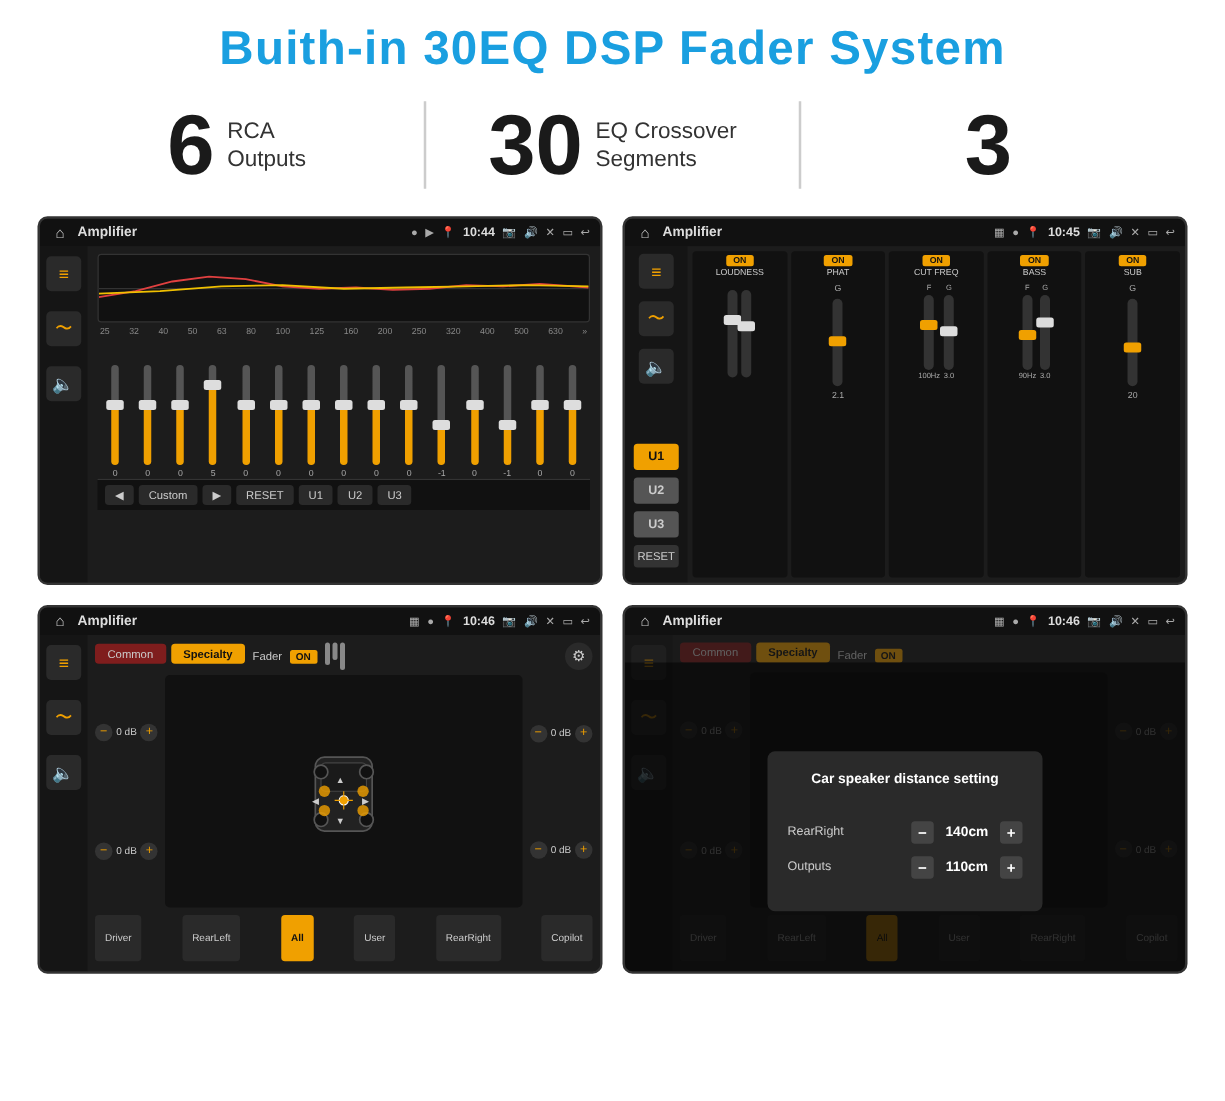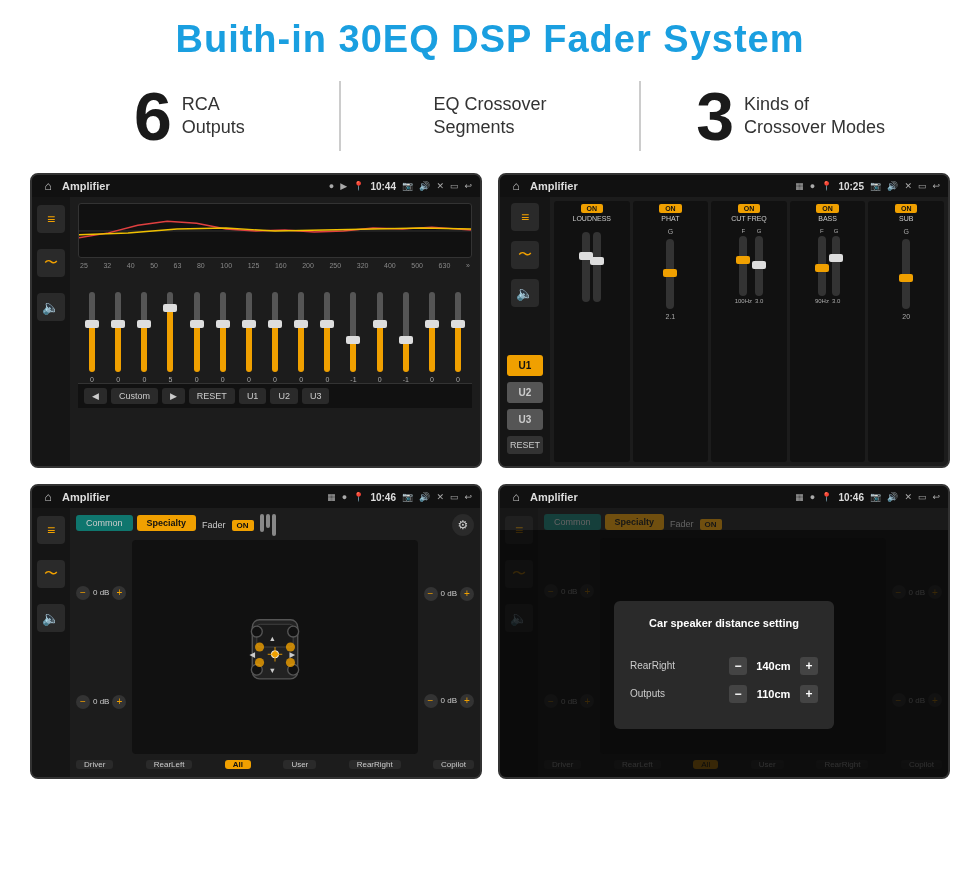--- a/index.html
+++ b/index.html
@@ -355,21 +355,21 @@
       display: flex;
       gap: 4px;
       margin-bottom: 4px;
     }
 
     .spec-tab {
       padding: 3px 10px;
       border-radius: 3px;
       font-size: 9px;
       color: #ccc;
-      background: #0f766e;
+      background: #7f1d1d;
     }
 
     .spec-tab-active {
       background: #f0a000;
       color: #111;
       font-weight: 700;
     }
 
     .fader-row {
       display: flex;
@@ -457,21 +457,21 @@
     .spec-bottom {
       display: flex;
       justify-content: space-between;
       align-items: center;
       padding: 2px 0;
     }
 
     .spec-bottom-btn {
       background: #2a2a2a;
       border-radius: 3px;
-      padding: 0 8px;
+      padding: 14px 8px;
       font-size: 8px;
       color: #ccc;
     }
 
     .modal-overlay {
       position: absolute;
       top: 22px;
       left: 0; right: 0; bottom: 0;
       background: rgba(0,0,0,0.5);
       display: flex;
@@ -555,26 +555,26 @@
 
 <h1 class="page-title">Buith-in 30EQ DSP Fader System</h1>
 
 <div class="stats-row">
   <div class="stat-item">
     <span class="big-num">6</span>
     <span class="stat-text"><span>RCA</span><br><span>Outputs</span></span>
   </div>
   <div class="stat-divider"></div>
   <div class="stat-item">
+    <span class="big-num">30</span>
     <span class="stat-text"><span>EQ Crossover</span><br><span>Segments</span></span>
   </div>
   <div class="stat-divider"></div>
   <div class="stat-item">
     <span class="big-num">3</span>
-    <span class="stat-text"><span>Kinds of</span><br><span>Crossover Modes</span></span>
   </div>
 </div>
 
 <div class="screens-grid">
 
   <div class="screen-card">
     <div class="status-bar">
       <div class="status-home">⌂</div>
       <span class="status-title">Amplifier</span>
       <span class="status-icon">●</span>
@@ -725,21 +725,21 @@
     </div>
   </div>
 
   <div class="screen-card">
     <div class="status-bar">
       <div class="status-home">⌂</div>
       <span class="status-title">Amplifier</span>
       <span class="status-icon">▦</span>
       <span class="status-icon">●</span>
       <span class="status-icon">📍</span>
-      <span class="status-time">10:25</span>
+      <span class="status-time">10:45</span>
       <span class="status-icon">📷</span>
       <span class="status-icon">🔊</span>
       <span class="status-icon">✕</span>
       <span class="status-icon">▭</span>
       <span class="status-icon">↩</span>
     </div>
     <div class="screen2-body">
       <div class="dsp-left">
         <div class="side-btn">≡</div>
         <div class="side-btn side-btn-active">〜</div>

